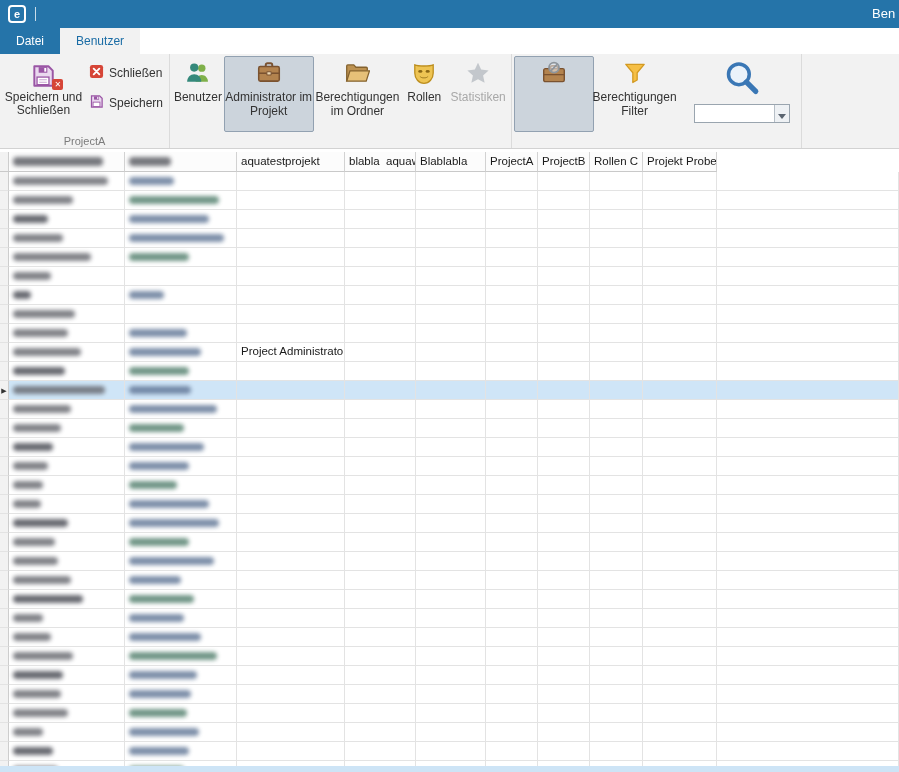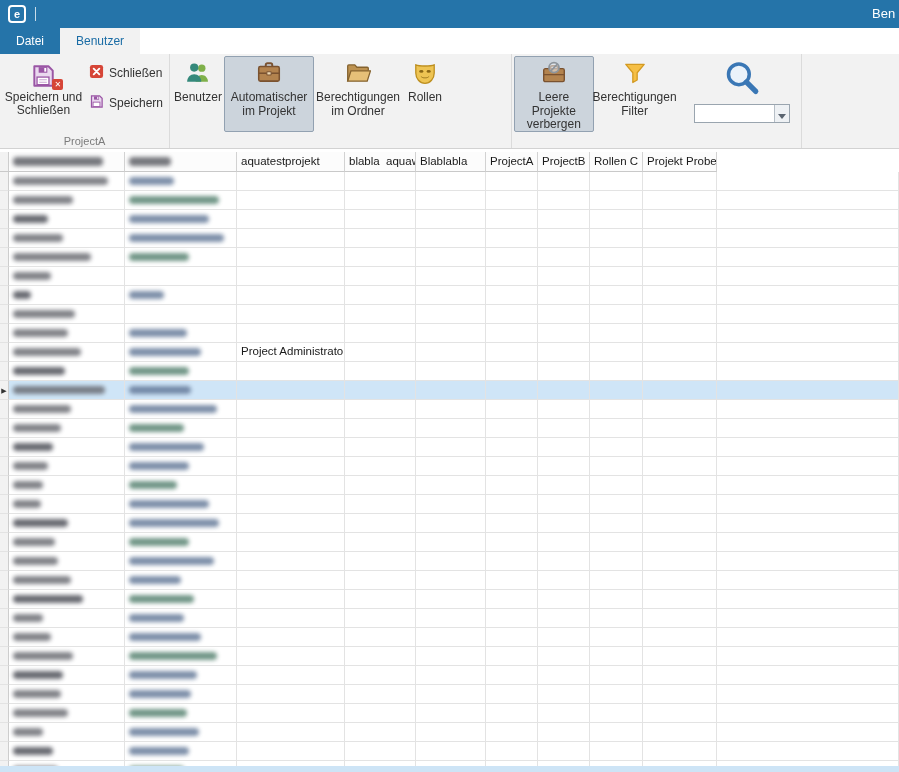--- a/index.html
+++ b/index.html
@@ -138,56 +138,63 @@
       </div>
       <div class="rbtn checked" style="width:90px">
         <span>
           <svg width="26" height="26" viewBox="0 0 24 24">
             <path d="M9 6V4.5A1.5 1.5 0 0 1 10.5 3h3A1.5 1.5 0 0 1 15 4.5V6" fill="none" stroke="#7a5230" stroke-width="1.8"></path>
             <rect x="2.5" y="6" width="19" height="13.5" rx="1.5" fill="#b3834e" stroke="#7a5230" stroke-width="1.4"></rect>
             <path d="M2.5 12.2h19" stroke="#7a5230" stroke-width="1.4"></path>
             <rect x="10" y="10.8" width="4" height="3" rx="0.6" fill="#ecd9b6" stroke="#7a5230" stroke-width="1"></rect>
           </svg>
         </span>
-        <span>Automatischer im Projekt</span>
+        <span>Administrator im Projekt</span>
       </div>
       <div class="rbtn" style="width:88px">
         <span>
           <svg width="26" height="26" viewBox="0 0 24 24">
             <path d="M2.5 19.5v-14a1 1 0 0 1 1-1H9l2 2.2h9.5a1 1 0 0 1 1 1V10" fill="#bd9251" stroke="#84622e" stroke-width="1.2"></path>
             <path d="M5.5 10h18l-3 9.5H2.5z" fill="#e6c078" stroke="#84622e" stroke-width="1.2"></path>
           </svg>
         </span>
         <span>Berechtigungen im Ordner</span>
       </div>
       <div class="rbtn" style="width:46px">
         <span>
           <svg width="26" height="26" viewBox="0 0 24 24">
             <path d="M3.5 4.5c3.2 1.4 13.8 1.4 17 0v7.5c0 5.2-3.7 9.5-8.5 9.5s-8.5-4.3-8.5-9.5z" fill="#eec453" stroke="#bd8f1f" stroke-width="1.2"></path>
             <ellipse cx="8.6" cy="10.5" rx="1.9" ry="1.2" fill="#8a6614"></ellipse>
             <ellipse cx="15.4" cy="10.5" rx="1.9" ry="1.2" fill="#8a6614"></ellipse>
             <path d="M8 14.5c1.3 2.3 6.7 2.3 8 0-.6 3.2-7.4 3.2-8 0z" fill="#8a6614"></path>
           </svg>
         </span>
         <span>Rollen</span>
+      </div>
+      <div class="rbtn disabled" style="width:62px">
+        <span>
+          <svg width="26" height="26" viewBox="0 0 24 24">
+            <path d="M12 2.5l2.9 6.3 6.9.8-5.1 4.7 1.4 6.8L12 17.7l-6.1 3.4 1.4-6.8-5.1-4.7 6.9-.8z" fill="#c3c7cc"></path>
+          </svg>
+        </span>
+        <span>Statistiken</span>
       </div>
     </div>
 
     <div class="rgroup" style="width:290px">
       <div class="rbtn checked" style="width:80px">
         <span>
           <svg width="26" height="26" viewBox="0 0 24 24">
             <path d="M8.8 8V6.8a1.4 1.4 0 0 1 1.4-1.4h3.6a1.4 1.4 0 0 1 1.4 1.4V8" fill="none" stroke="#7a5230" stroke-width="1.6"></path>
             <rect x="2.5" y="8" width="19" height="12" rx="1.5" fill="#b3834e" stroke="#7a5230" stroke-width="1.3"></rect>
             <path d="M2.5 13.5h19" stroke="#7a5230" stroke-width="1.2"></path>
             <circle cx="12" cy="7" r="4.6" fill="#eef1f4" fill-opacity=".55" stroke="#8e959c" stroke-width="1.7"></circle>
             <path d="M8.8 10.2l6.4-6.4" stroke="#8e959c" stroke-width="1.7"></path>
           </svg>
         </span>
-        <span>Leere Projekte verbergen</span>
       </div>
       <div class="rbtn" style="width:82px">
         <span>
           <svg width="26" height="26" viewBox="0 0 24 24">
             <path d="M3.5 4h17l-6.5 7.8v6.7l-4 2.3v-9z" fill="#f6bf45" stroke="#d39a22" stroke-width="1.2" stroke-linejoin="round"></path>
           </svg>
         </span>
         <span>Berechtigungen Filter</span>
       </div>
       <div class="searchcol">

